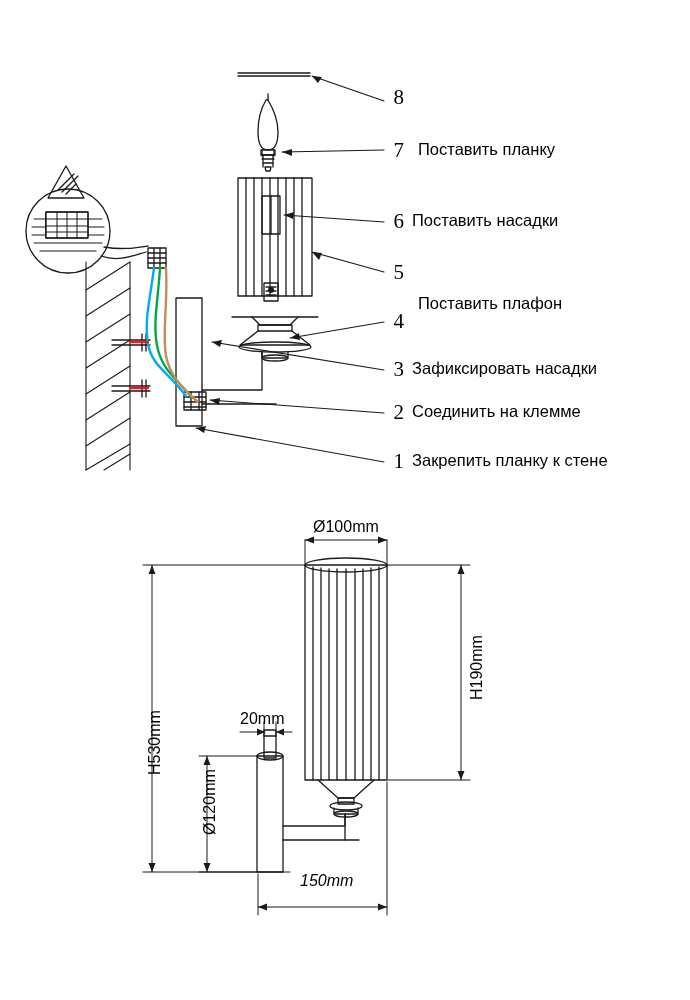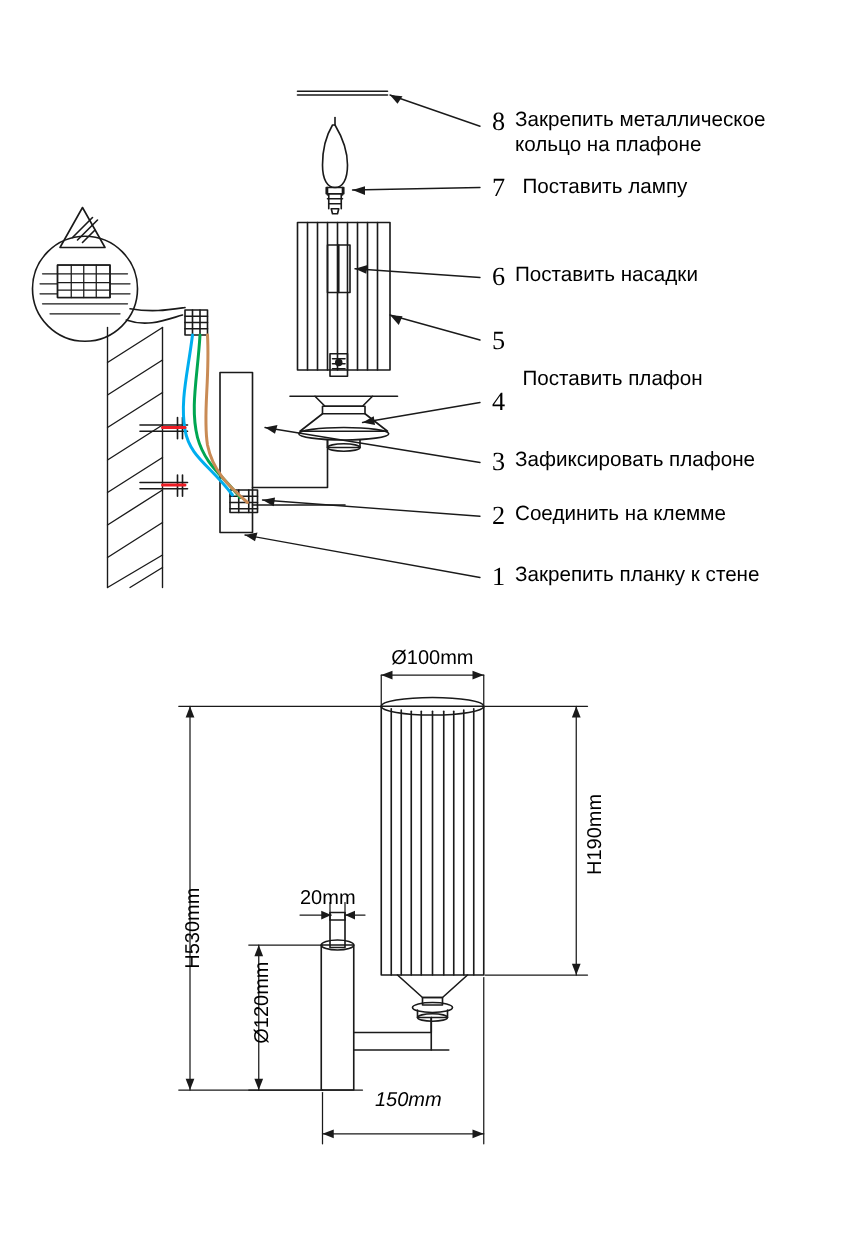--- a/index.html
+++ b/index.html
@@ -327,46 +327,44 @@
         <line x1="258" y1="874" x2="258" y2="915"></line>
         <line x1="387" y1="782" x2="387" y2="915"></line>
       </g>
     </g>
   </svg>
 
   <div class="steps">
 
     <div class="step-row" style="top:0px;">
       <div class="step-num">8</div>
-      <div class="step-text">Закрепить металлическое
-кольцо на плафоне</div>
     </div>
 
     <div class="step-row" style="top:53px;">
       <div class="step-num">7</div>
-      <div class="step-text" style="padding-left:6px;">Поставить лампу</div>
+      <div class="step-text" style="padding-left:6px;">Поставить планку</div>
     </div>
 
     <div class="step-row" style="top:124px;">
       <div class="step-num">6</div>
       <div class="step-text">Поставить насадки</div>
     </div>
 
     <div class="step-row" style="top:175px;">
       <div class="step-num">5</div>
       <div class="step-text" style="padding-left:6px;margin-top:32px;">Поставить плафон</div>
     </div>
 
     <div class="step-row" style="top:224px;">
       <div class="step-num">4</div>
     </div>
 
     <div class="step-row" style="top:272px;">
       <div class="step-num">3</div>
-      <div class="step-text">Зафиксировать плафоне</div>
+      <div class="step-text">Зафиксировать насадки</div>
     </div>
 
     <div class="step-row" style="top:315px;">
       <div class="step-num">2</div>
       <div class="step-text">Соединить на клемме</div>
     </div>
 
     <div class="step-row" style="top:364px;">
       <div class="step-num">1</div>
       <div class="step-text">Закрепить планку к стене</div>

